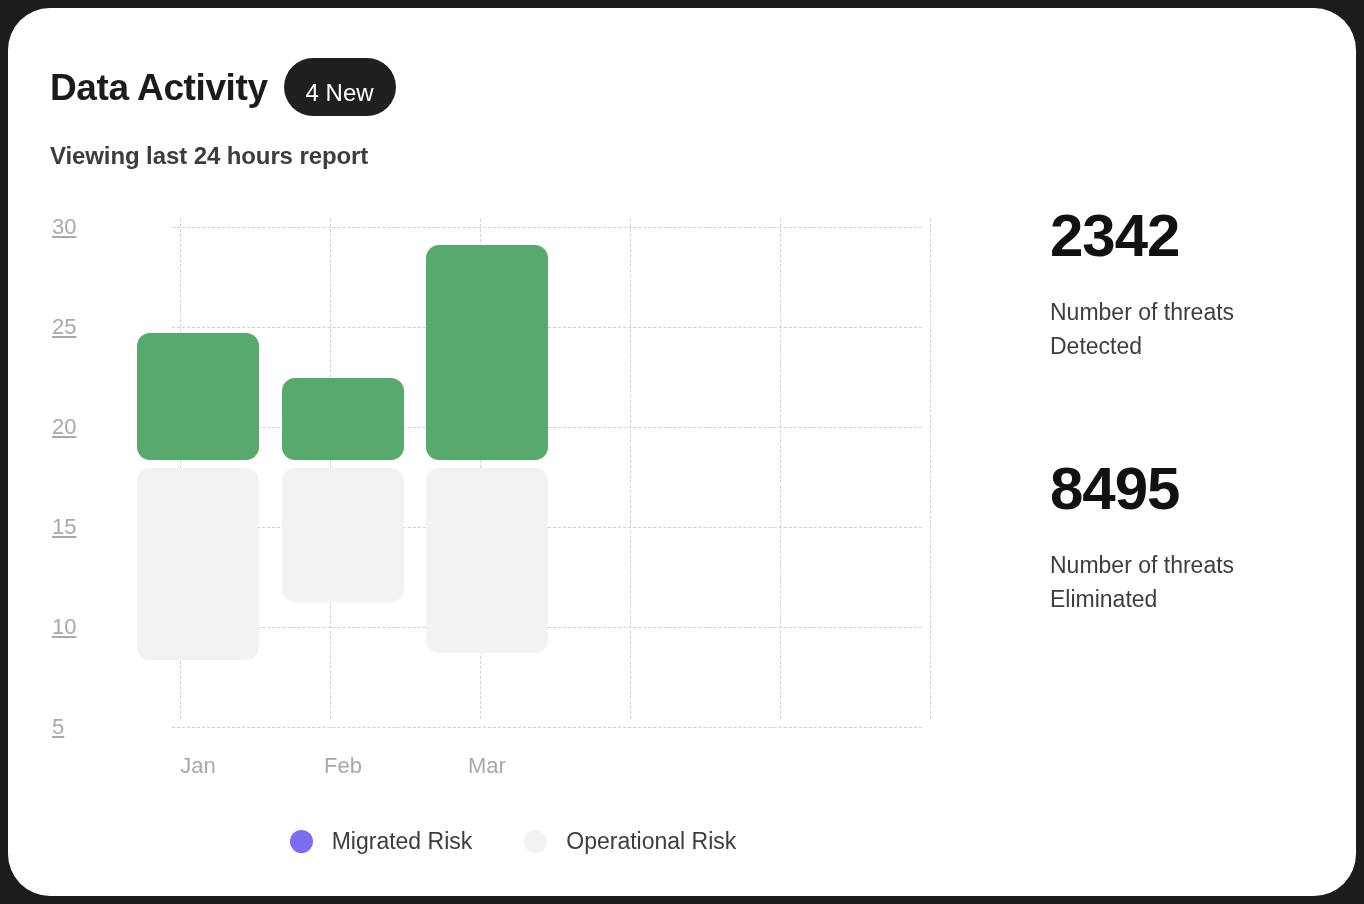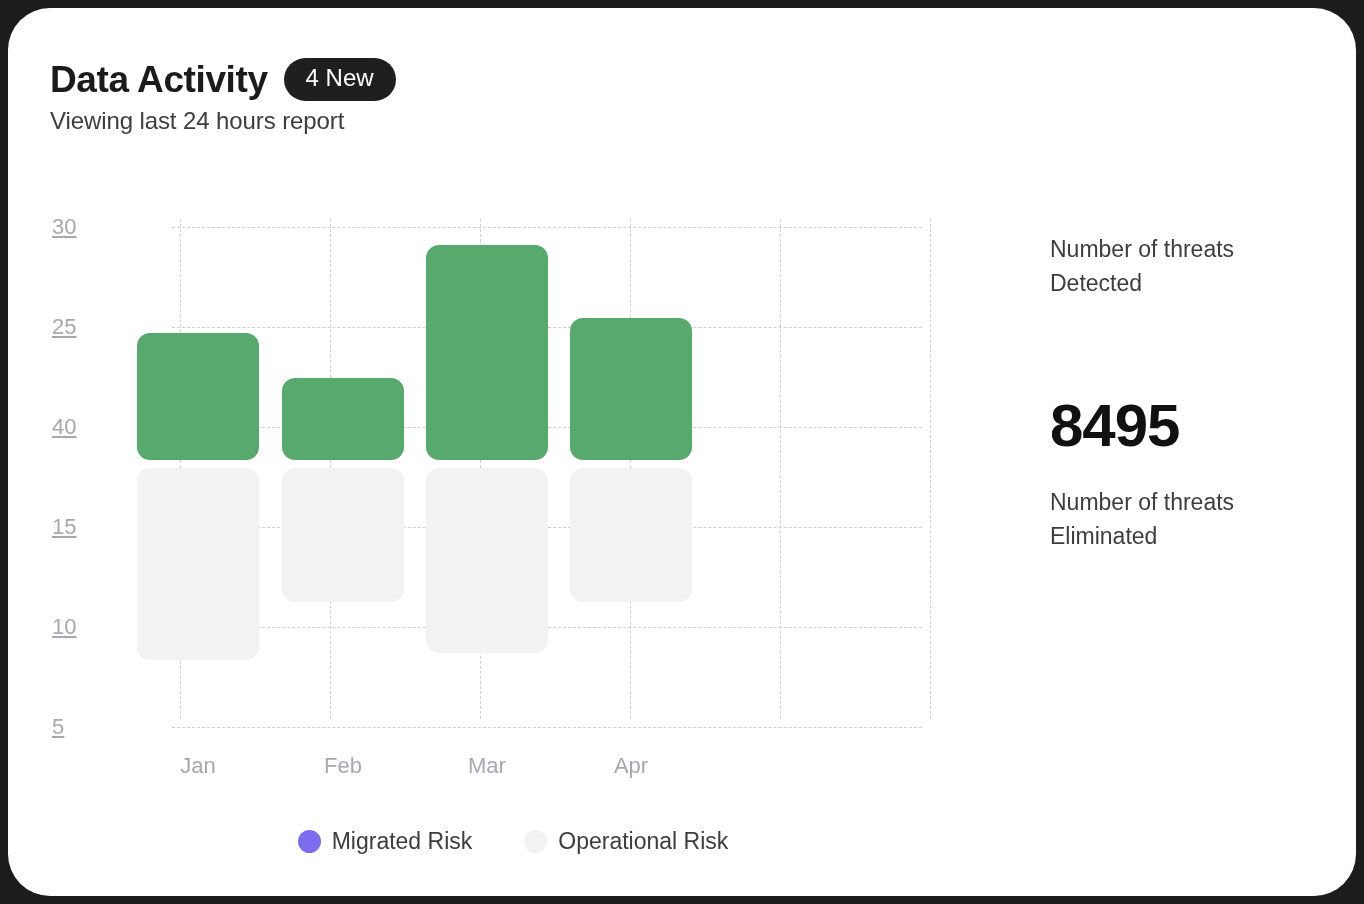--- a/index.html
+++ b/index.html
@@ -23,26 +23,26 @@
   
   .header { position: absolute; left: 42px; top: 50px; }
   .title-row { display: flex; align-items: center; gap: 16px; }
   .title {
     font-size: 37px; font-weight: bold; color: #1b1b1b;
     letter-spacing: -0.4px; line-height: 1;
   }
   .badge {
     background: #1f1f1f; color: #ffffff;
     font-size: 24px; font-weight: 500;
-    padding: 8px 22px 11px; border-radius: 999px;
+    padding: 23px 22px 11px; border-radius: 999px;
     line-height: 1; white-space: nowrap;
   }
   .subtitle {
-    margin-top: 6px;
-    font-size: 24px; color: #3d3d3d; font-weight: 400;
+    margin-top: 26px;
+    font-size: 24px; color: #3d3d3d; font-weight: 700;
     letter-spacing: -0.1px;
   }
 
   
   .chart-wrap { position: absolute; left: 0; top: 0; width: 1010px; height: 888px; }
 
   .y-labels { position: absolute; left: 0; top: 0; width: 100%; height: 100%; }
   .y-label {
     position: absolute;
     right: auto; left: 44px;
@@ -82,21 +82,21 @@
     top: 745px;
     font-size: 22px; color: #a8a8ae;
   }
 
   
   .legend {
     position: absolute; left: 0; top: 820px;
     width: 1010px;
     display: flex; justify-content: center; align-items: center; gap: 52px;
   }
-  .legend-item { display: flex; align-items: center; gap: 11px; }
+  .legend-item { display: flex; align-items: center; gap: 19px; }
   .legend-dot { width: 23px; height: 23px; border-radius: 50%; flex: none; }
   .legend-text { font-size: 23px; color: #3d3d3d; }
 
   
   .stats { position: absolute; left: 1042px; top: 196px; width: 300px; }
   .stat-value {
     font-size: 60px; font-weight: bold; color: #111111;
     letter-spacing: -1px; line-height: 1.05;
   }
   .stat-label {
@@ -118,21 +118,21 @@
         <div class="badge">4 New</div>
       </div>
       <div class="subtitle">Viewing last 24 hours report</div>
     </div>
 
     <div class="chart-wrap">
 
       <div class="y-labels">
         <div class="y-label" style="top:219px">30</div>
         <div class="y-label" style="top:319px">25</div>
-        <div class="y-label" style="top:419px">40</div>
+        <div class="y-label" style="top:419px">20</div>
         <div class="y-label" style="top:519px">15</div>
         <div class="y-label" style="top:619px">10</div>
         <div class="y-label" style="top:719px">5</div>
       </div>
 
       <div class="grid">
         <div class="gridline-h" style="top:8px"></div>
         <div class="gridline-h" style="top:108px"></div>
         <div class="gridline-h" style="top:208px"></div>
         <div class="gridline-h" style="top:308px"></div>
@@ -159,45 +159,41 @@
           <div class="bar-gray" style="top:460px; height:192px"></div>
           <div class="x-label">Jan</div>
         </div>
 
         <div class="bar-col" style="left:418px; width:122px">
           <div class="bar-green" style="top:237px; height:215px"></div>
           <div class="bar-gray" style="top:460px; height:185px"></div>
           <div class="x-label">Mar</div>
         </div>
 
-        <div class="bar-col" style="left:562px; width:122px">
-          <div class="bar-green" style="top:310px; height:142px"></div>
-          <div class="bar-gray" style="top:460px; height:134px"></div>
-          <div class="x-label">Apr</div>
-        </div>
 
 
 
       </div>
 
       <div class="legend">
         <div class="legend-item">
           <span class="legend-dot" style="background:#7c6cf0"></span>
           <span class="legend-text">Migrated Risk</span>
         </div>
         <div class="legend-item">
           <span class="legend-dot" style="background:#f2f2f2"></span>
           <span class="legend-text">Operational Risk</span>
         </div>
       </div>
 
     </div>
 
     <div class="stats">
       <div>
+        <div class="stat-value">2342</div>
         <div class="stat-label">Number of threats Detected</div>
       </div>
       <div class="stat-block-2">
         <div class="stat-value">8495</div>
         <div class="stat-label">Number of threats Eliminated</div>
       </div>
     </div>
 
   </div>
 </div>

